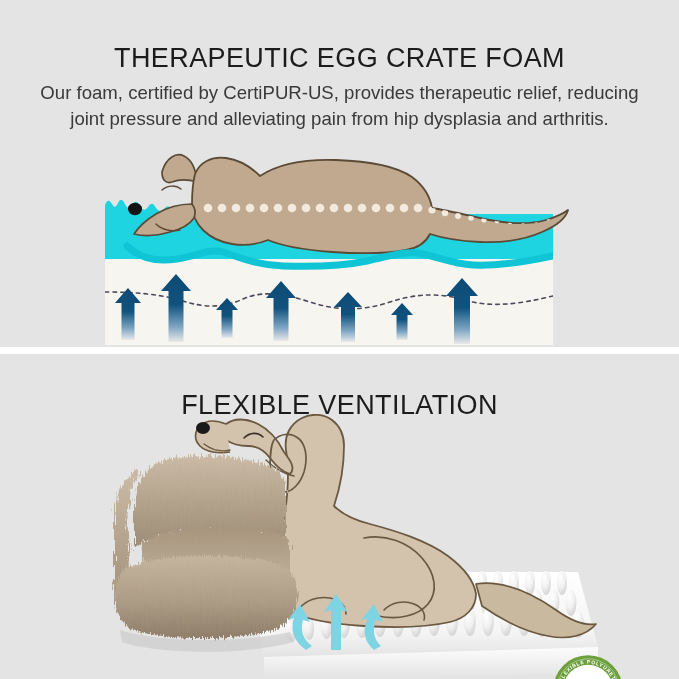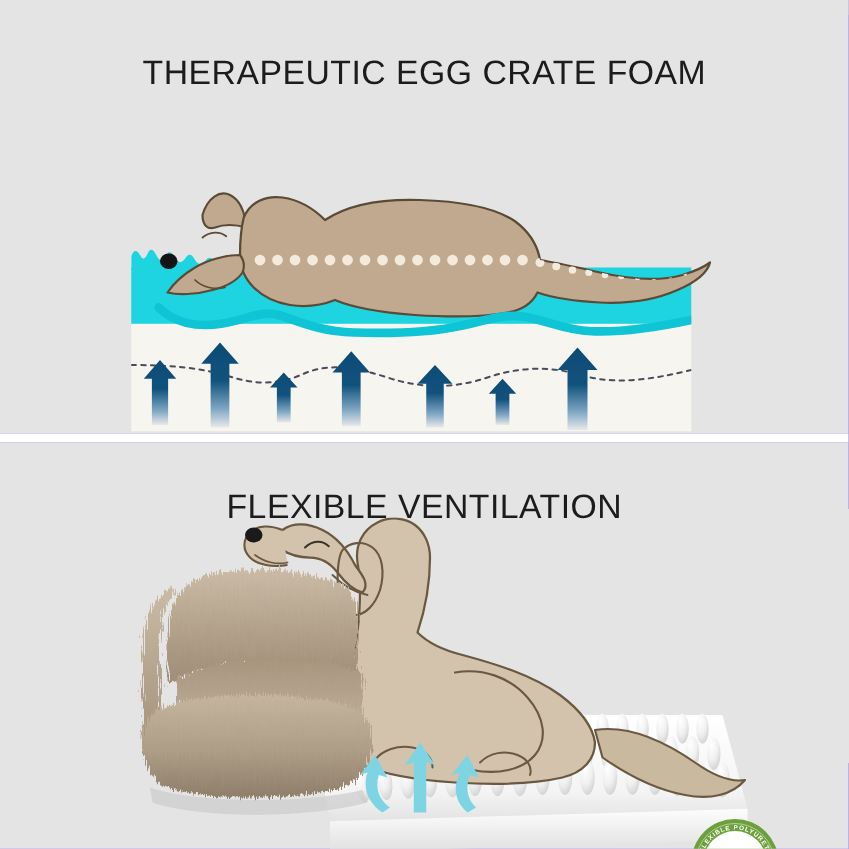--- a/index.html
+++ b/index.html
@@ -55,20 +55,21 @@
 </style>
 </head>
 <body>
 
 <div id="page">
 
   <div class="panel" id="panel-top">
 
     <div class="heading" id="title-top">THERAPEUTIC EGG CRATE FOAM</div>
 
+    <div id="subtitle-top">Our foam, certified by CertiPUR-US, provides therapeutic relief, reducing joint pressure and alleviating pain from hip dysplasia and arthritis.</div>
 
     <div id="illus-top">
 
       <div id="mattress-base"></div>
 
       <div id="foam-cyan"></div>
 
       <svg id="foam-cyan-bumps" viewBox="0 0 80 20" preserveAspectRatio="none">
         <path d="M0,20 L0,9 Q3,1 7,8 Q10,14 13,7 Q16,0 20,8 Q23,15 27,9
                  Q31,2 35,10 Q39,17 43,11 Q47,4 51,12 Q55,18 59,13

